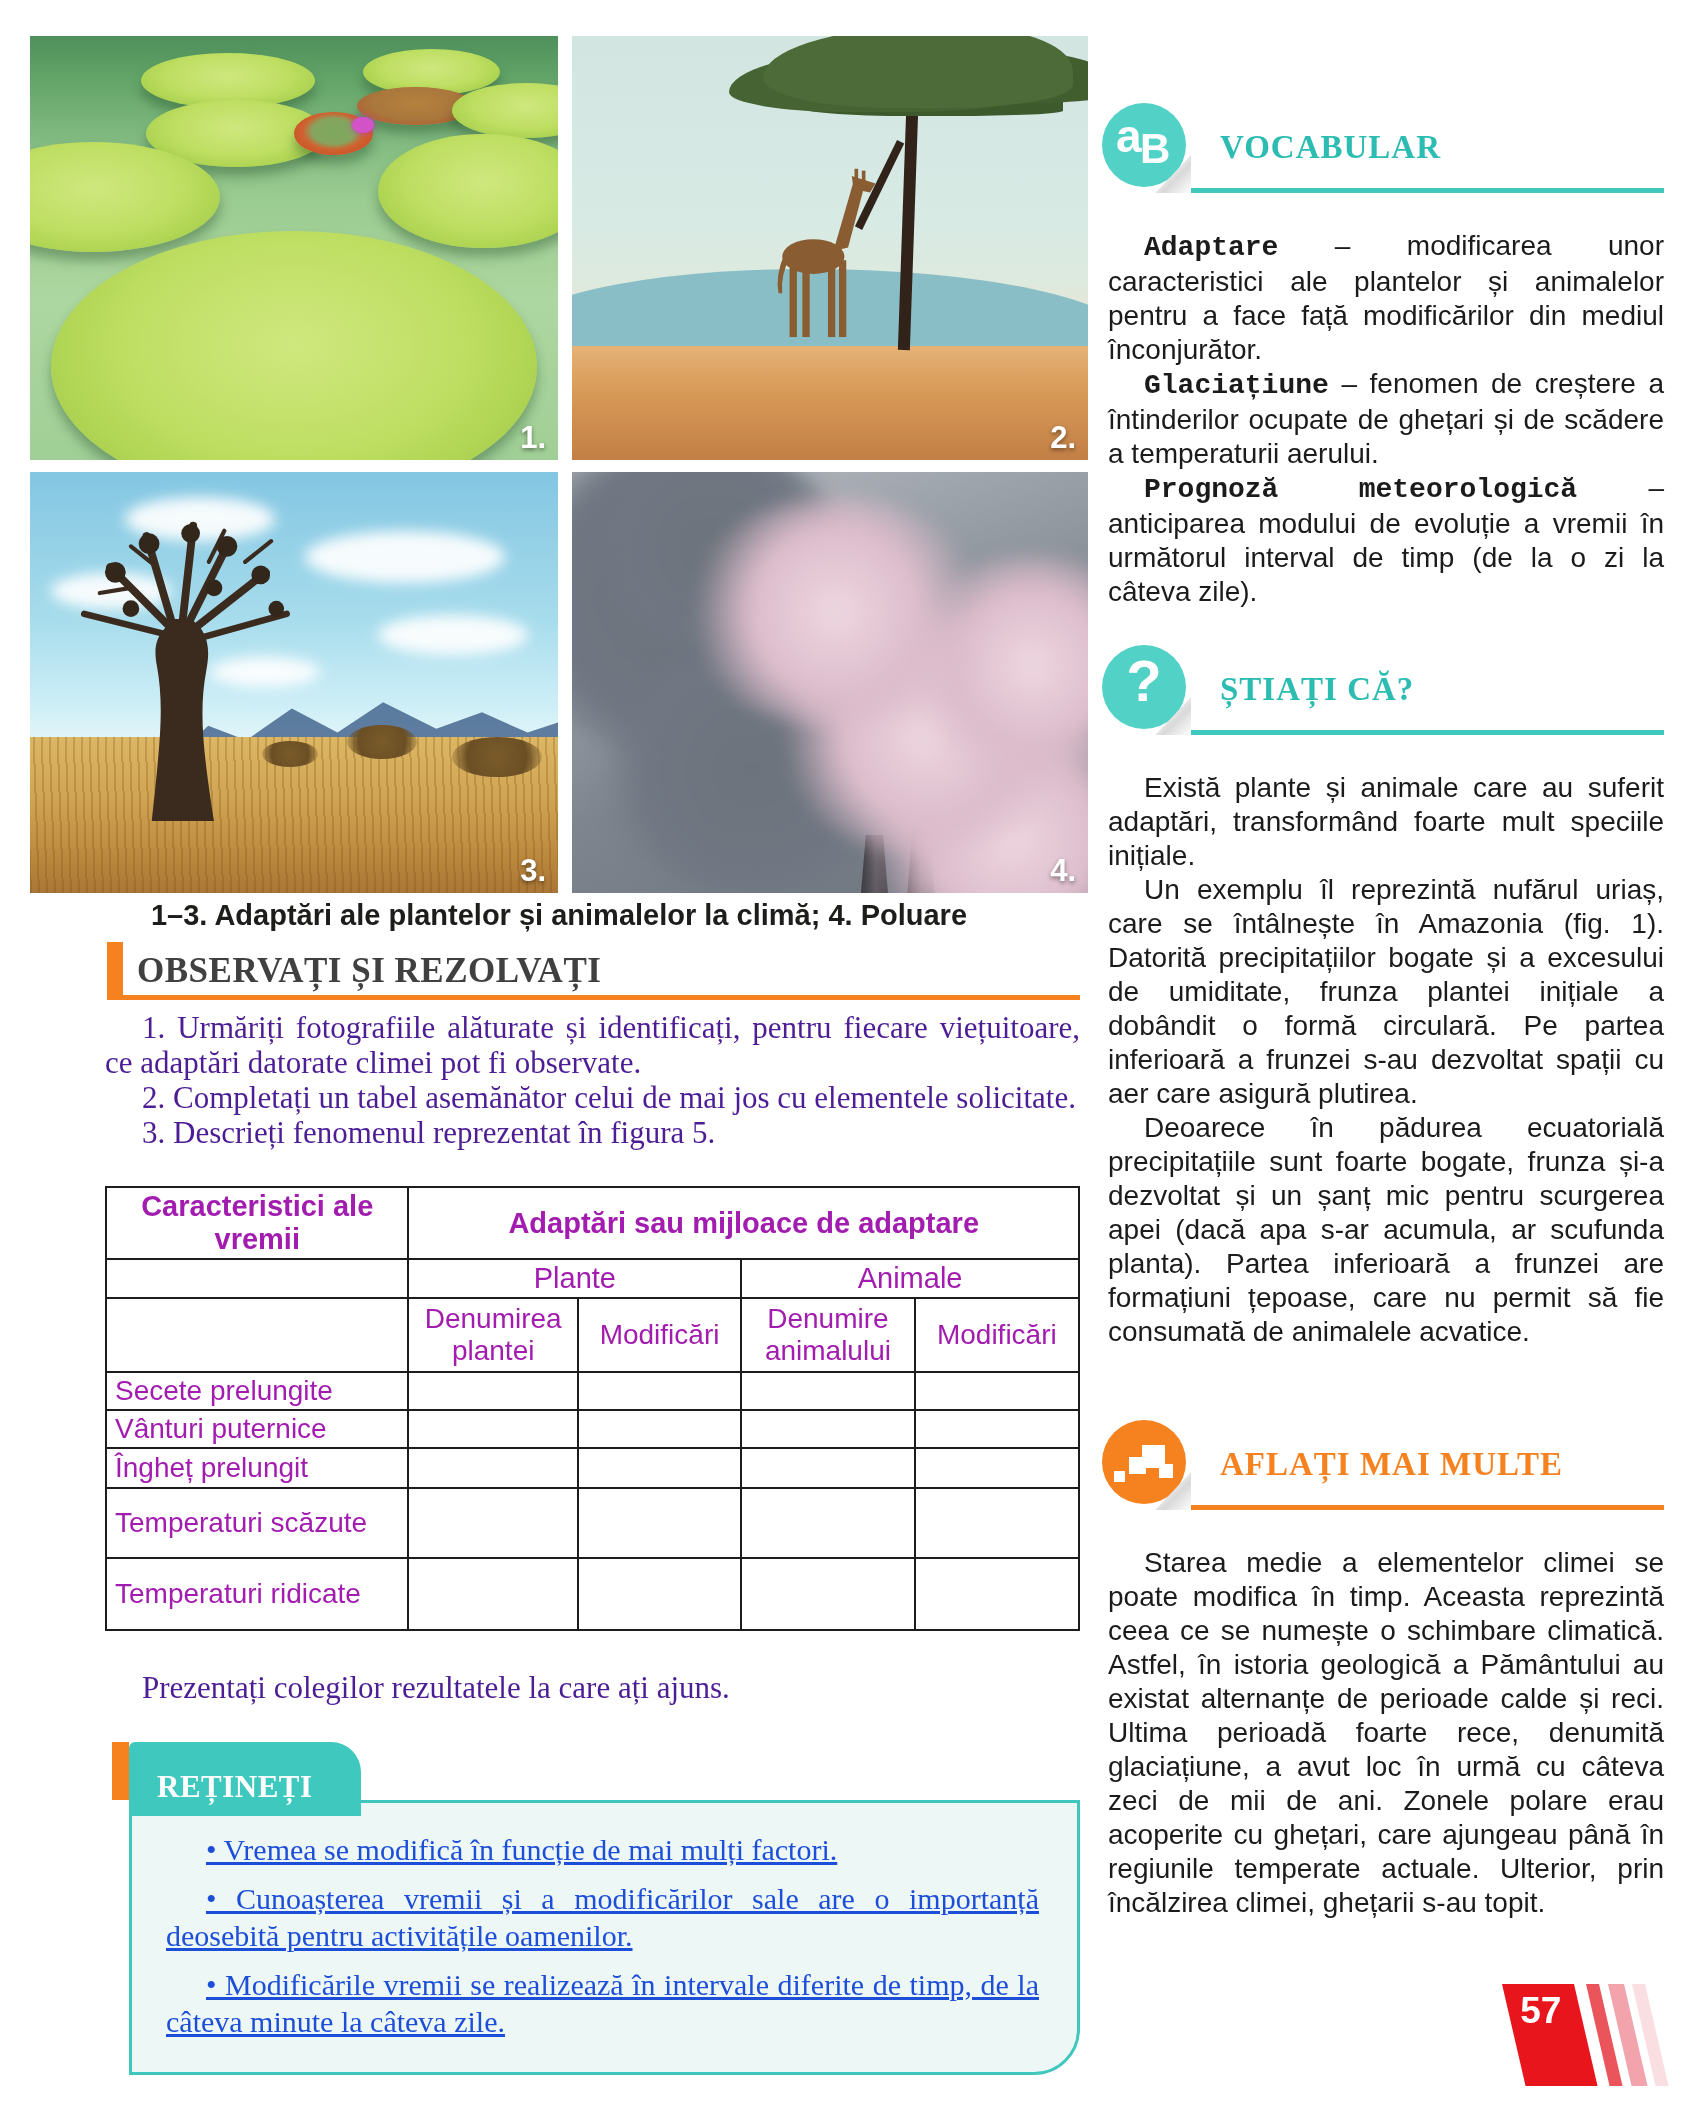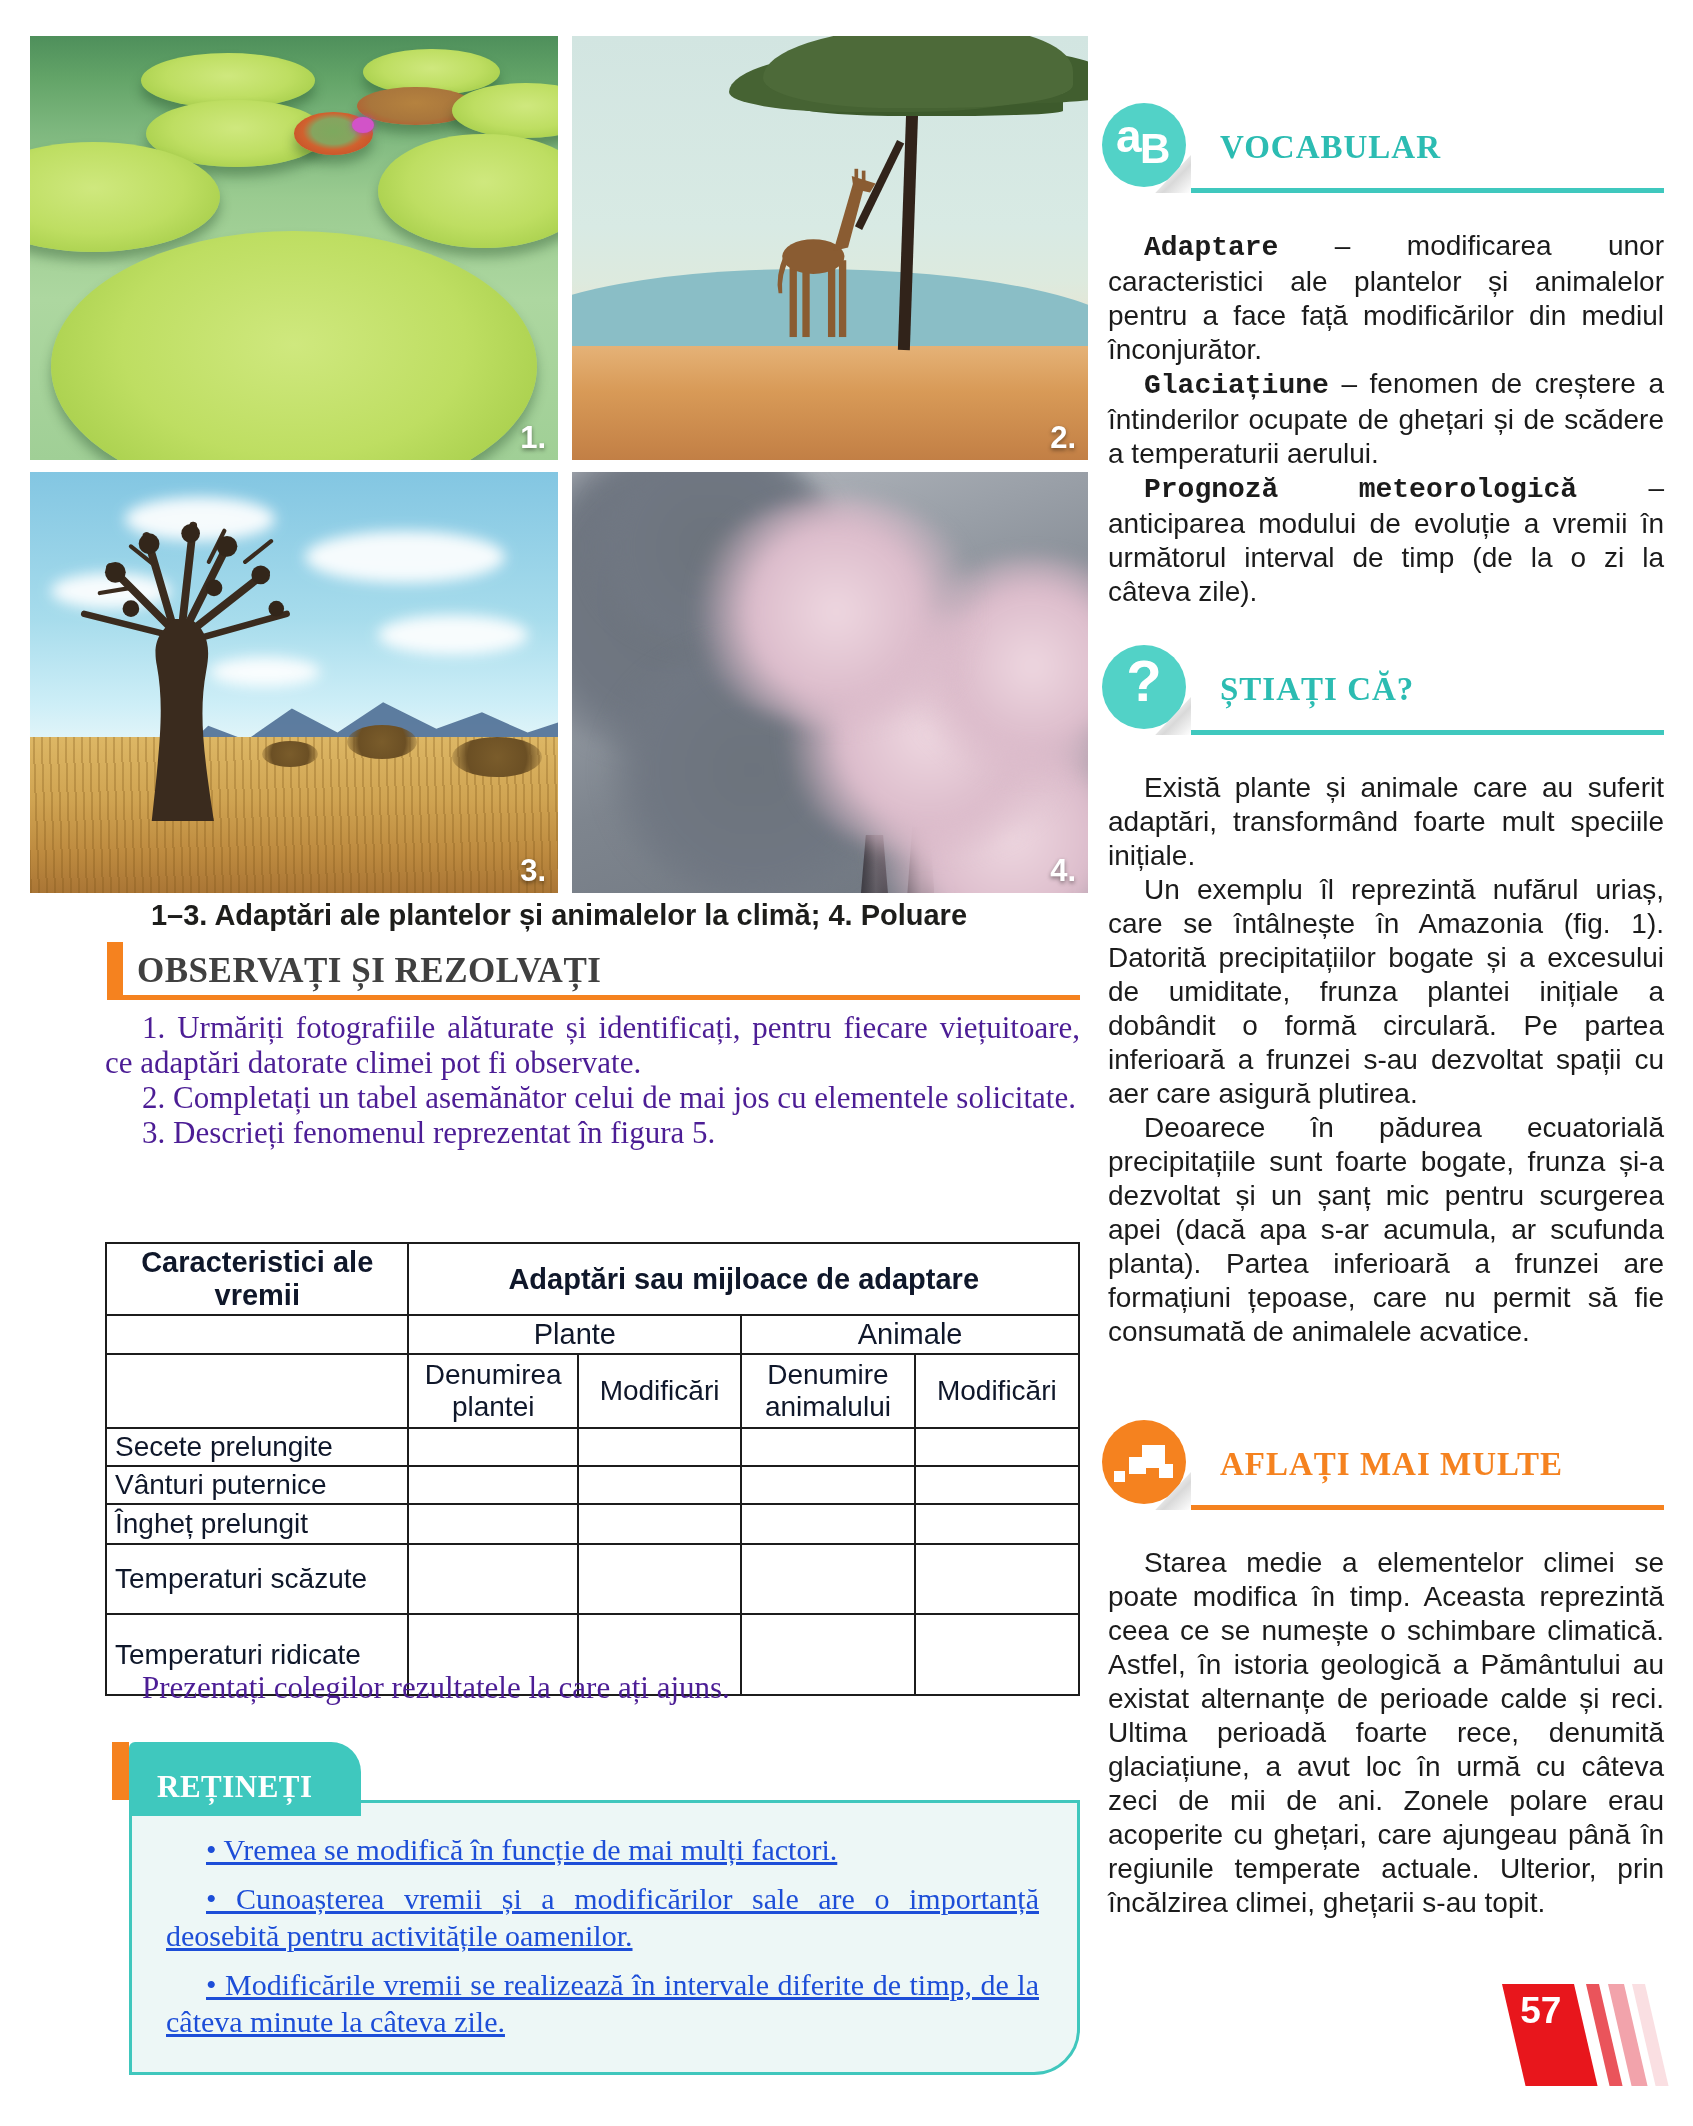--- a/index.html
+++ b/index.html
@@ -95,30 +95,30 @@
   .obs-head{position:absolute;left:107px;top:942px;display:flex;align-items:center;height:58px;}
   .obs-bar{width:16px;height:58px;background:#f5821f;margin-right:14px;}
   .obs-title{font:bold 35px "Liberation Serif", serif;color:#404040;letter-spacing:.5px;}
   .obs-rule{position:absolute;left:123px;top:995px;width:957px;height:5px;background:#f5821f;}
   .tasks{position:absolute;left:105px;top:1010px;width:975px;}
   .tasks p, .closing{margin:0;font:31px/35px "Liberation Serif", serif;text-align:justify;
            text-indent:37px;color:#4c1d95;}
   .closing{position:absolute;left:105px;top:1670px;width:975px;}
 
   
-  table.wtab{position:absolute;left:105px;top:1242px;width:975px;border-collapse:collapse;
-             font-family:"Liberation Sans", sans-serif;color:#0f172a;table-layout:fixed;}
+  table.wtab{position:absolute;left:105px;top:1186px;width:975px;border-collapse:collapse;
+             font-family:"Liberation Sans", sans-serif;color:#a21caf;table-layout:fixed;}
   .wtab td{border:2px solid #1c1c1c;padding:2px 8px;vertical-align:middle;}
   .wtab .hmain{font-weight:bold;font-size:29px;text-align:center;}
   .wtab .hgrp{font-size:29px;text-align:center;}
   .wtab .hsub{font-size:28px;text-align:center;}
   .wtab .rlab{font-size:28px;text-align:left;}
   .r1{height:72px;} .r2{height:38px;} .r3{height:74px;}
   .r4{height:38px;} .r5{height:38px;} .r6{height:38px;} .r7{height:40px;}
-  .r8{height:70px;} .r9{height:81px;}
+  .r8{height:70px;} .r9{height:72px;}
 
   
   .ret-tab{position:absolute;left:112px;top:1742px;display:flex;height:58px;z-index:2;}
   .ret-bar{width:17px;height:58px;background:#f5821f;}
   .ret-label{height:58px;background:#3fc8be;border-radius:6px 30px 0 0;
              font:bold 31px/58px "Liberation Serif", serif;color:#ffffff;
              padding:16px 48px 0 28px;letter-spacing:.5px;}
   .ret-box{position:absolute;left:129px;top:1800px;width:951px;min-height:186px;
            background:#edf7f6;border:3px solid #40c7bd;border-radius:0 0 46px 0;
            padding:16px 26px 20px 22px;box-sizing:border-box;}

